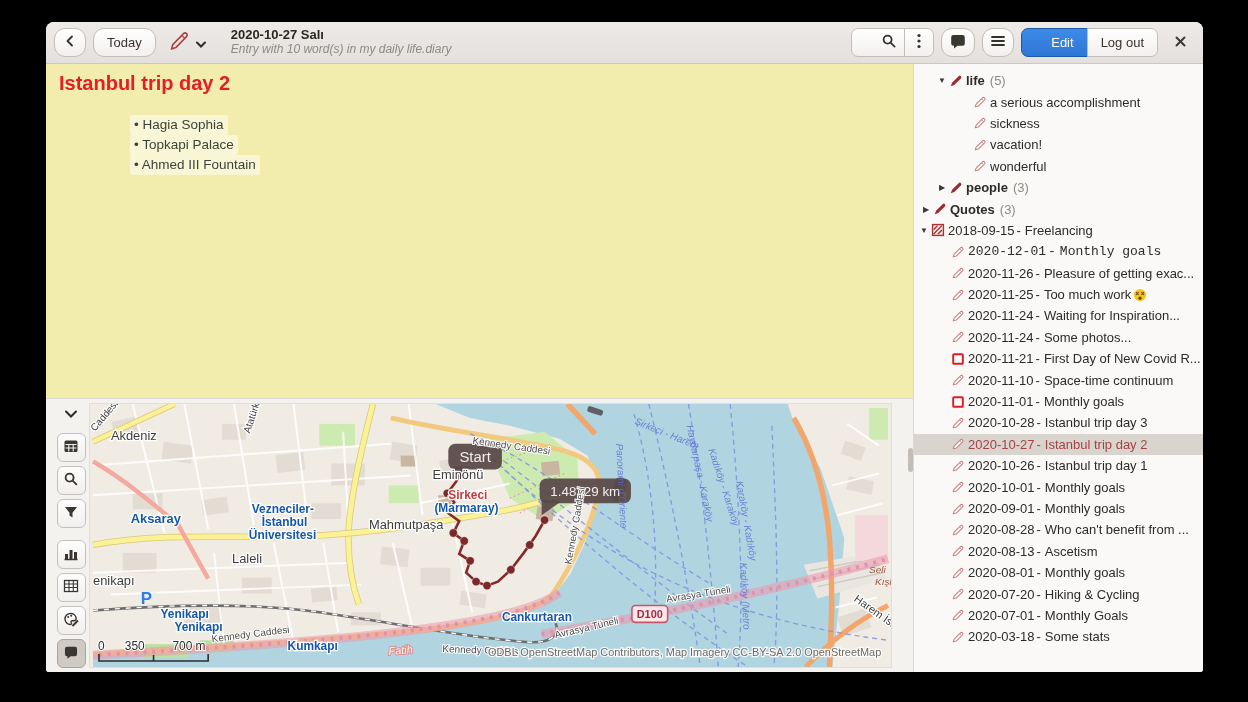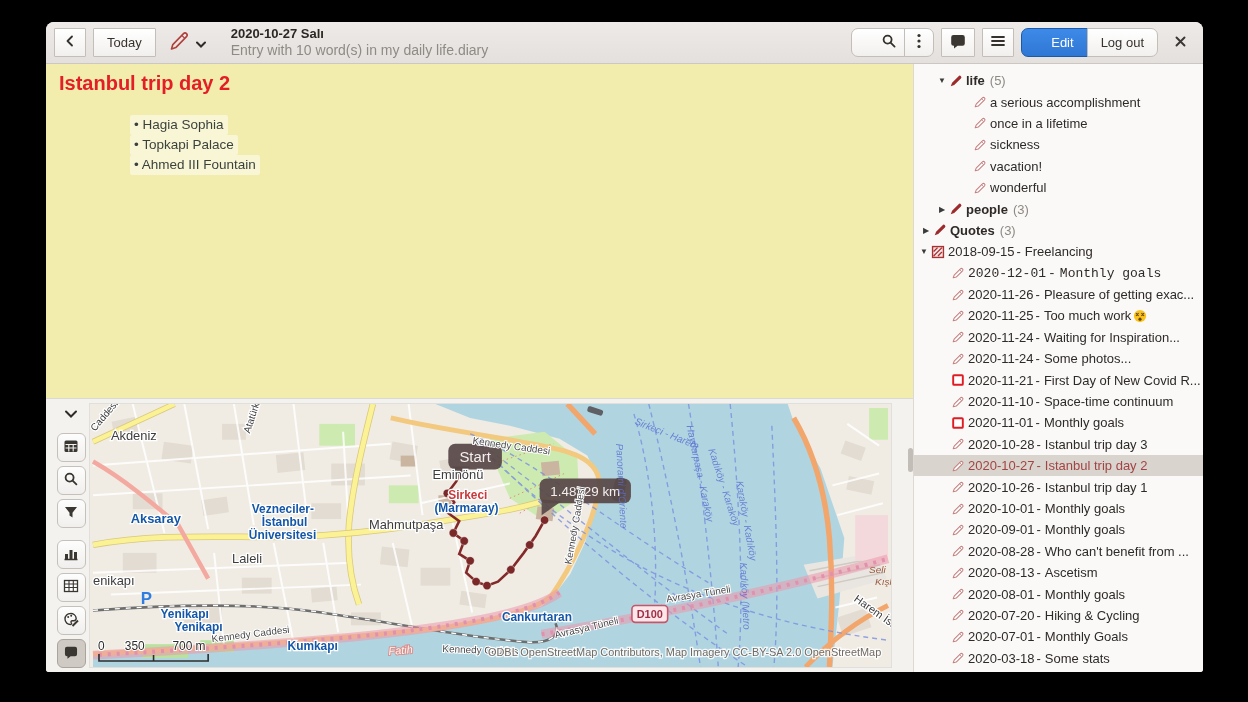--- a/index.html
+++ b/index.html
@@ -7,33 +7,33 @@
          font-family:"Liberation Sans",sans-serif;-webkit-font-smoothing:antialiased;}
   .window{position:absolute;left:46px;top:22px;width:1157px;height:650px;
           border-radius:8px 8px 3px 3px;overflow:hidden;background:#faf9f8;
           box-shadow:0 3px 18px rgba(0,0,0,.65);}
   
   .headerbar{height:42px;background:linear-gradient(#edeae7,#e3e0dd);
              border-bottom:1px solid #cdc7c1;display:flex;align-items:center;
              padding:0 8px;gap:7px;box-sizing:border-box;}
   .hbtn{height:29px;min-width:30px;box-sizing:border-box;
         background:linear-gradient(#ffffff,#f2f0ee);border:1px solid #c4beb8;
-        border-radius:1px;display:flex;align-items:center;justify-content:center;
+        border-radius:11px;display:flex;align-items:center;justify-content:center;
         color:#36322e;font-size:13px;padding:0 13px;cursor:default;}
   .hbtn.icon-only{padding:0 7px;}
   .flatbtn{height:29px;display:flex;align-items:center;justify-content:center;
            padding:0 4px;border:none;background:transparent;gap:5px;}
   .linked{display:flex;}
   .linked .hbtn{border-radius:0;margin-left:-1px;}
   .linked .hbtn:first-child{border-radius:7px 0 0 7px;margin-left:0;padding-left:29px;}
   .linked .hbtn:last-child{border-radius:0 7px 7px 0;}
   .hbtn.suggested{background:linear-gradient(#3d8ae8,#3077d4);border-color:#1c5aa8;color:#fff;}
   .title-block{display:flex;flex-direction:column;justify-content:center;margin-left:14px;line-height:1.15;}
   .wtitle{font-size:13px;font-weight:bold;color:#2b2824;}
-  .wsubtitle{font-size:14px;color:#8f8a84;}
+  .wsubtitle{font-size:12px;color:#8f8a84;font-style:italic;}
   .hspacer{margin-left:auto;}
   .closebtn{width:30px;height:30px;display:flex;align-items:center;justify-content:center;}
   
   .body{position:absolute;top:42px;left:0;right:0;bottom:0;display:flex;}
   .main{width:867px;display:flex;flex-direction:column;position:relative;}
   .editor{height:334px;background:#f2ecad;box-sizing:border-box;padding:8px 12px;overflow:hidden;}
   .etitle{font-size:20px;font-weight:bold;color:#e41e26;margin:0 0 0 1px;}
   .ebullets{margin:20px 0 0 48px;padding:0;list-style:none;}
   .ebullets li{font-size:13.5px;color:#3b423c;line-height:20px;width:fit-content;
                background:rgba(255,255,255,.5);border-radius:2px;padding:0 4px;margin-left:24px;}
@@ -445,29 +445,20 @@
             </span>
             <span class="tlabel">a serious accomplishment</span>
           </div>
           <div class="trow" style="padding-left: 59px;">
             <span class="ticon">
               <svg width="14" height="14" viewBox="0 0 16 16">
                 <path d="M2.5,13.5 L3.6,10.4 L10.8,3.2 a1.7,1.7 0 0 1 2.4,2.4 L6,12.7 Z" fill="#ffffff" stroke="#c4807f" stroke-width="1.2" stroke-linejoin="round"></path>
                 <path d="M9.8,4.2 l2.2,2.2" stroke="#c4807f" stroke-width="1"></path>
               </svg>
             </span>
-            <span class="tlabel">once in a lifetime</span>
-          </div>
-          <div class="trow" style="padding-left: 59px;">
-            <span class="ticon">
-              <svg width="14" height="14" viewBox="0 0 16 16">
-                <path d="M2.5,13.5 L3.6,10.4 L10.8,3.2 a1.7,1.7 0 0 1 2.4,2.4 L6,12.7 Z" fill="#ffffff" stroke="#c4807f" stroke-width="1.2" stroke-linejoin="round"></path>
-                <path d="M9.8,4.2 l2.2,2.2" stroke="#c4807f" stroke-width="1"></path>
-              </svg>
-            </span>
             <span class="tlabel">sickness</span>
           </div>
           <div class="trow" style="padding-left: 59px;">
             <span class="ticon">
               <svg width="14" height="14" viewBox="0 0 16 16">
                 <path d="M2.5,13.5 L3.6,10.4 L10.8,3.2 a1.7,1.7 0 0 1 2.4,2.4 L6,12.7 Z" fill="#ffffff" stroke="#c4807f" stroke-width="1.2" stroke-linejoin="round"></path>
                 <path d="M9.8,4.2 l2.2,2.2" stroke="#c4807f" stroke-width="1"></path>
               </svg>
             </span>
             <span class="tlabel">vacation!</span>

